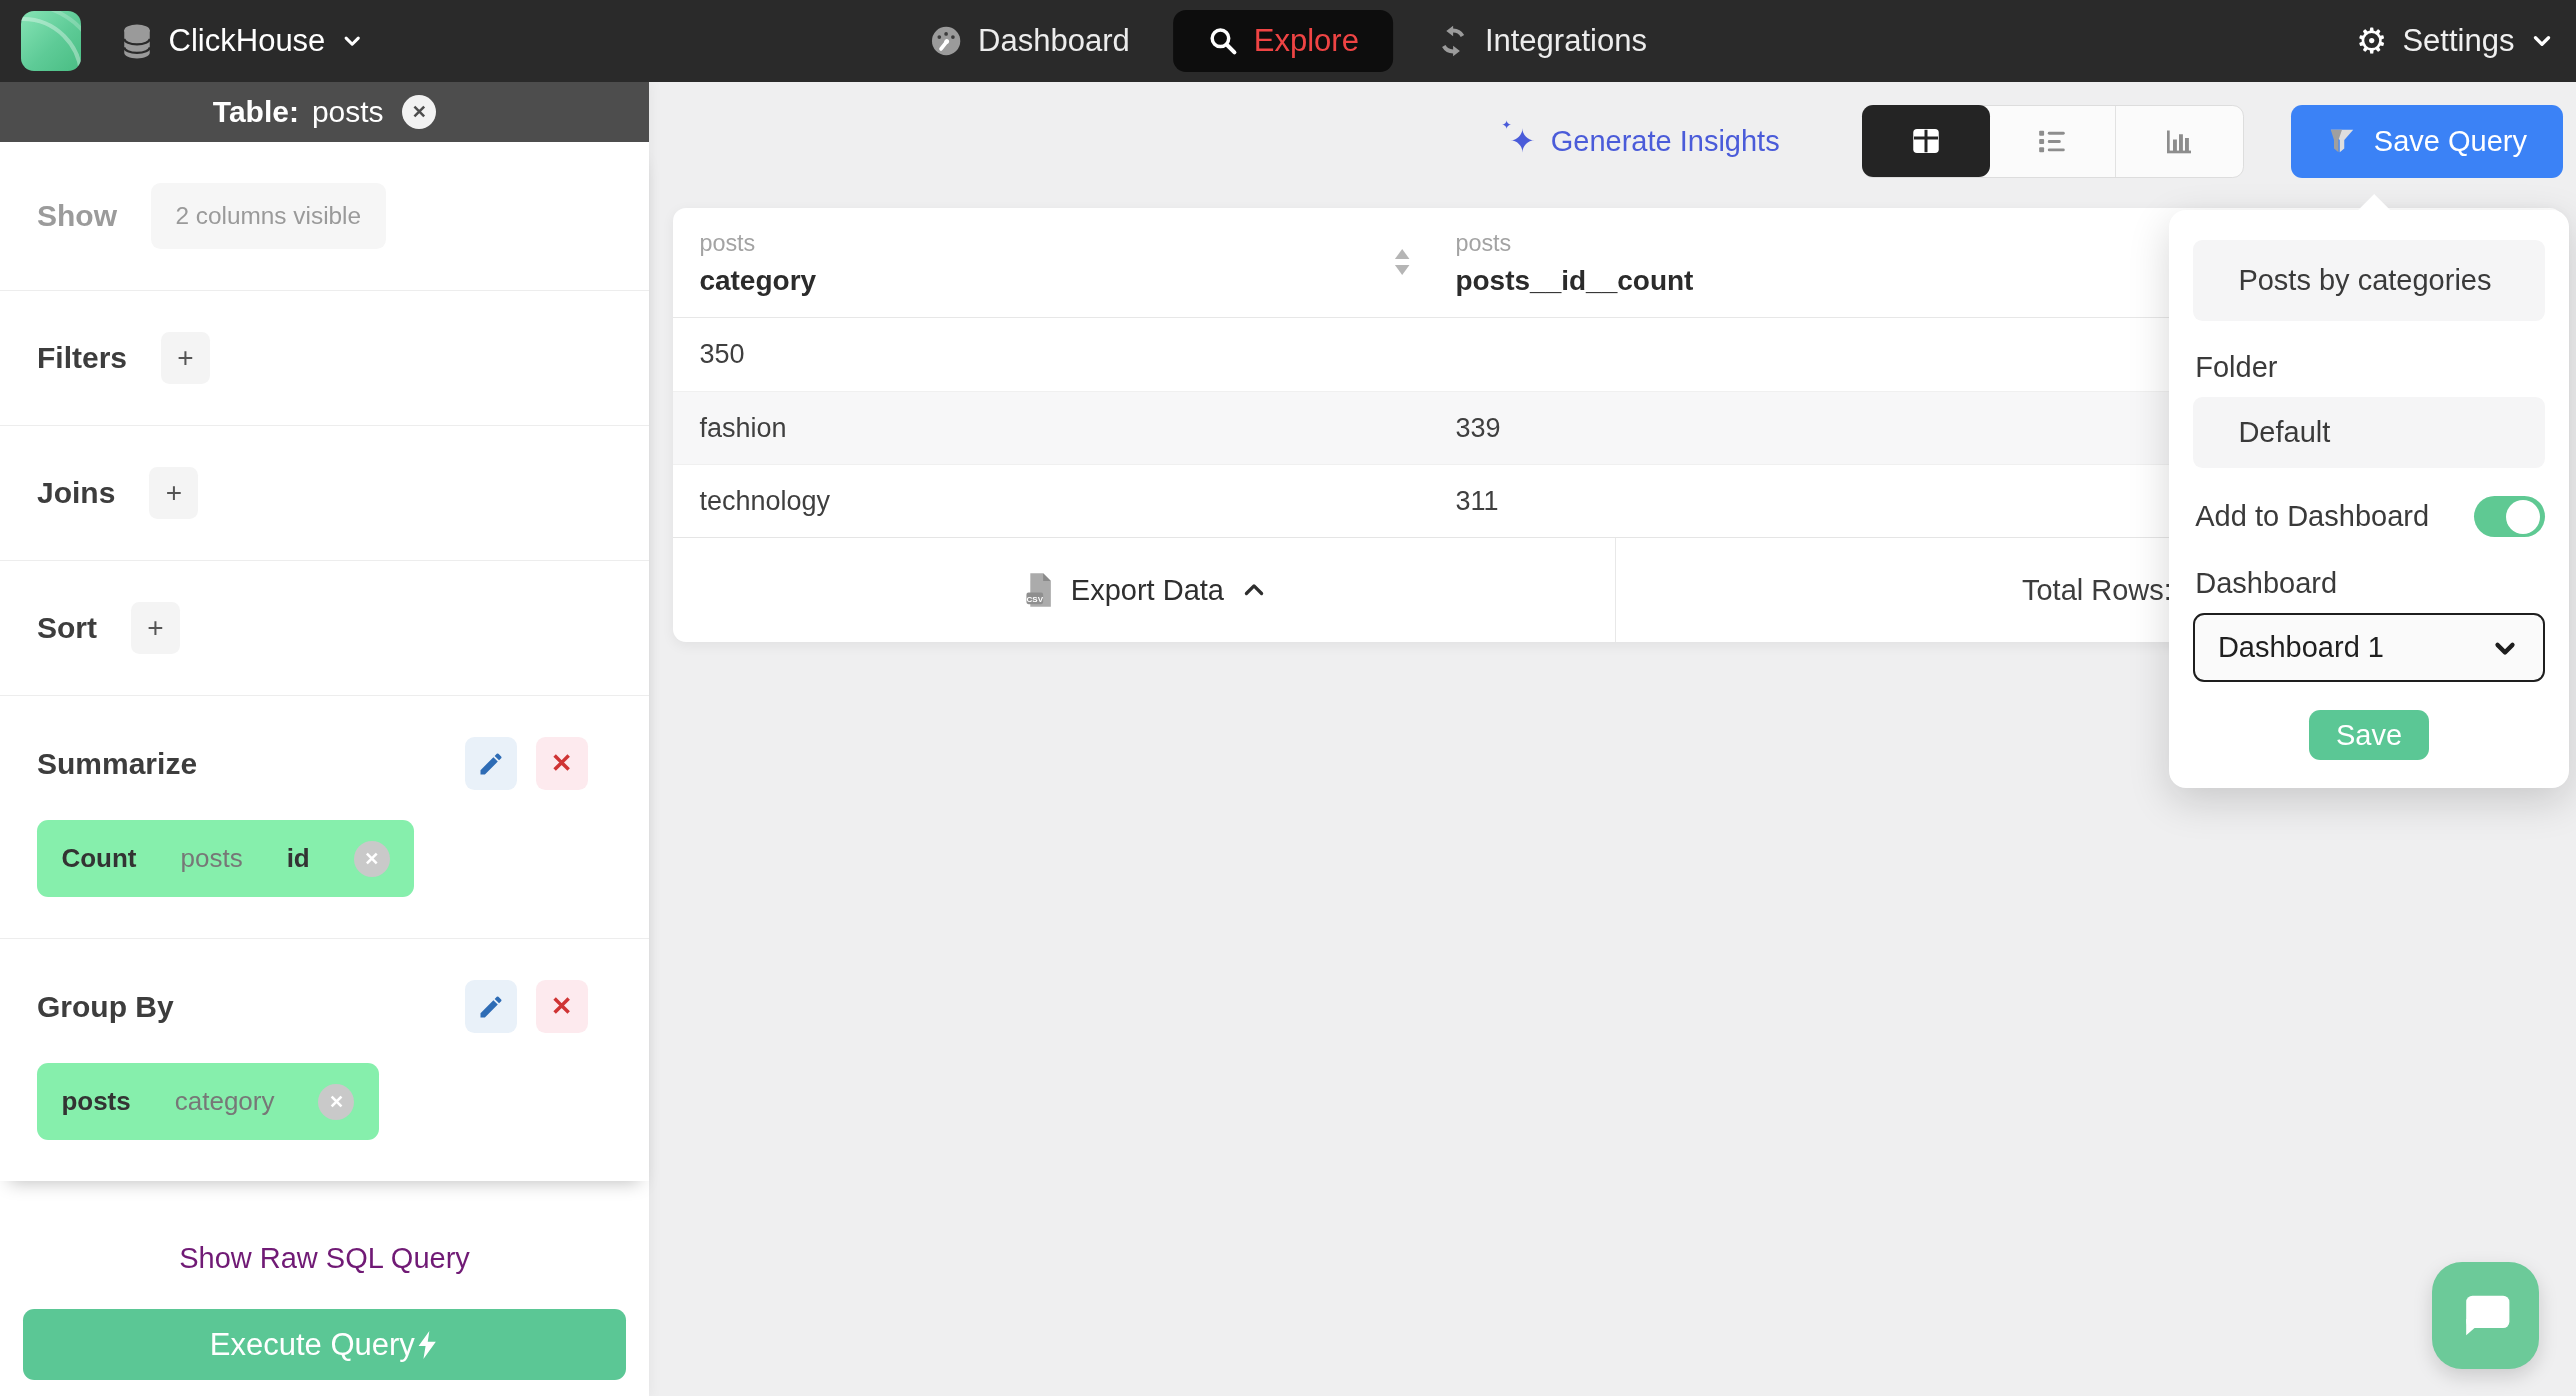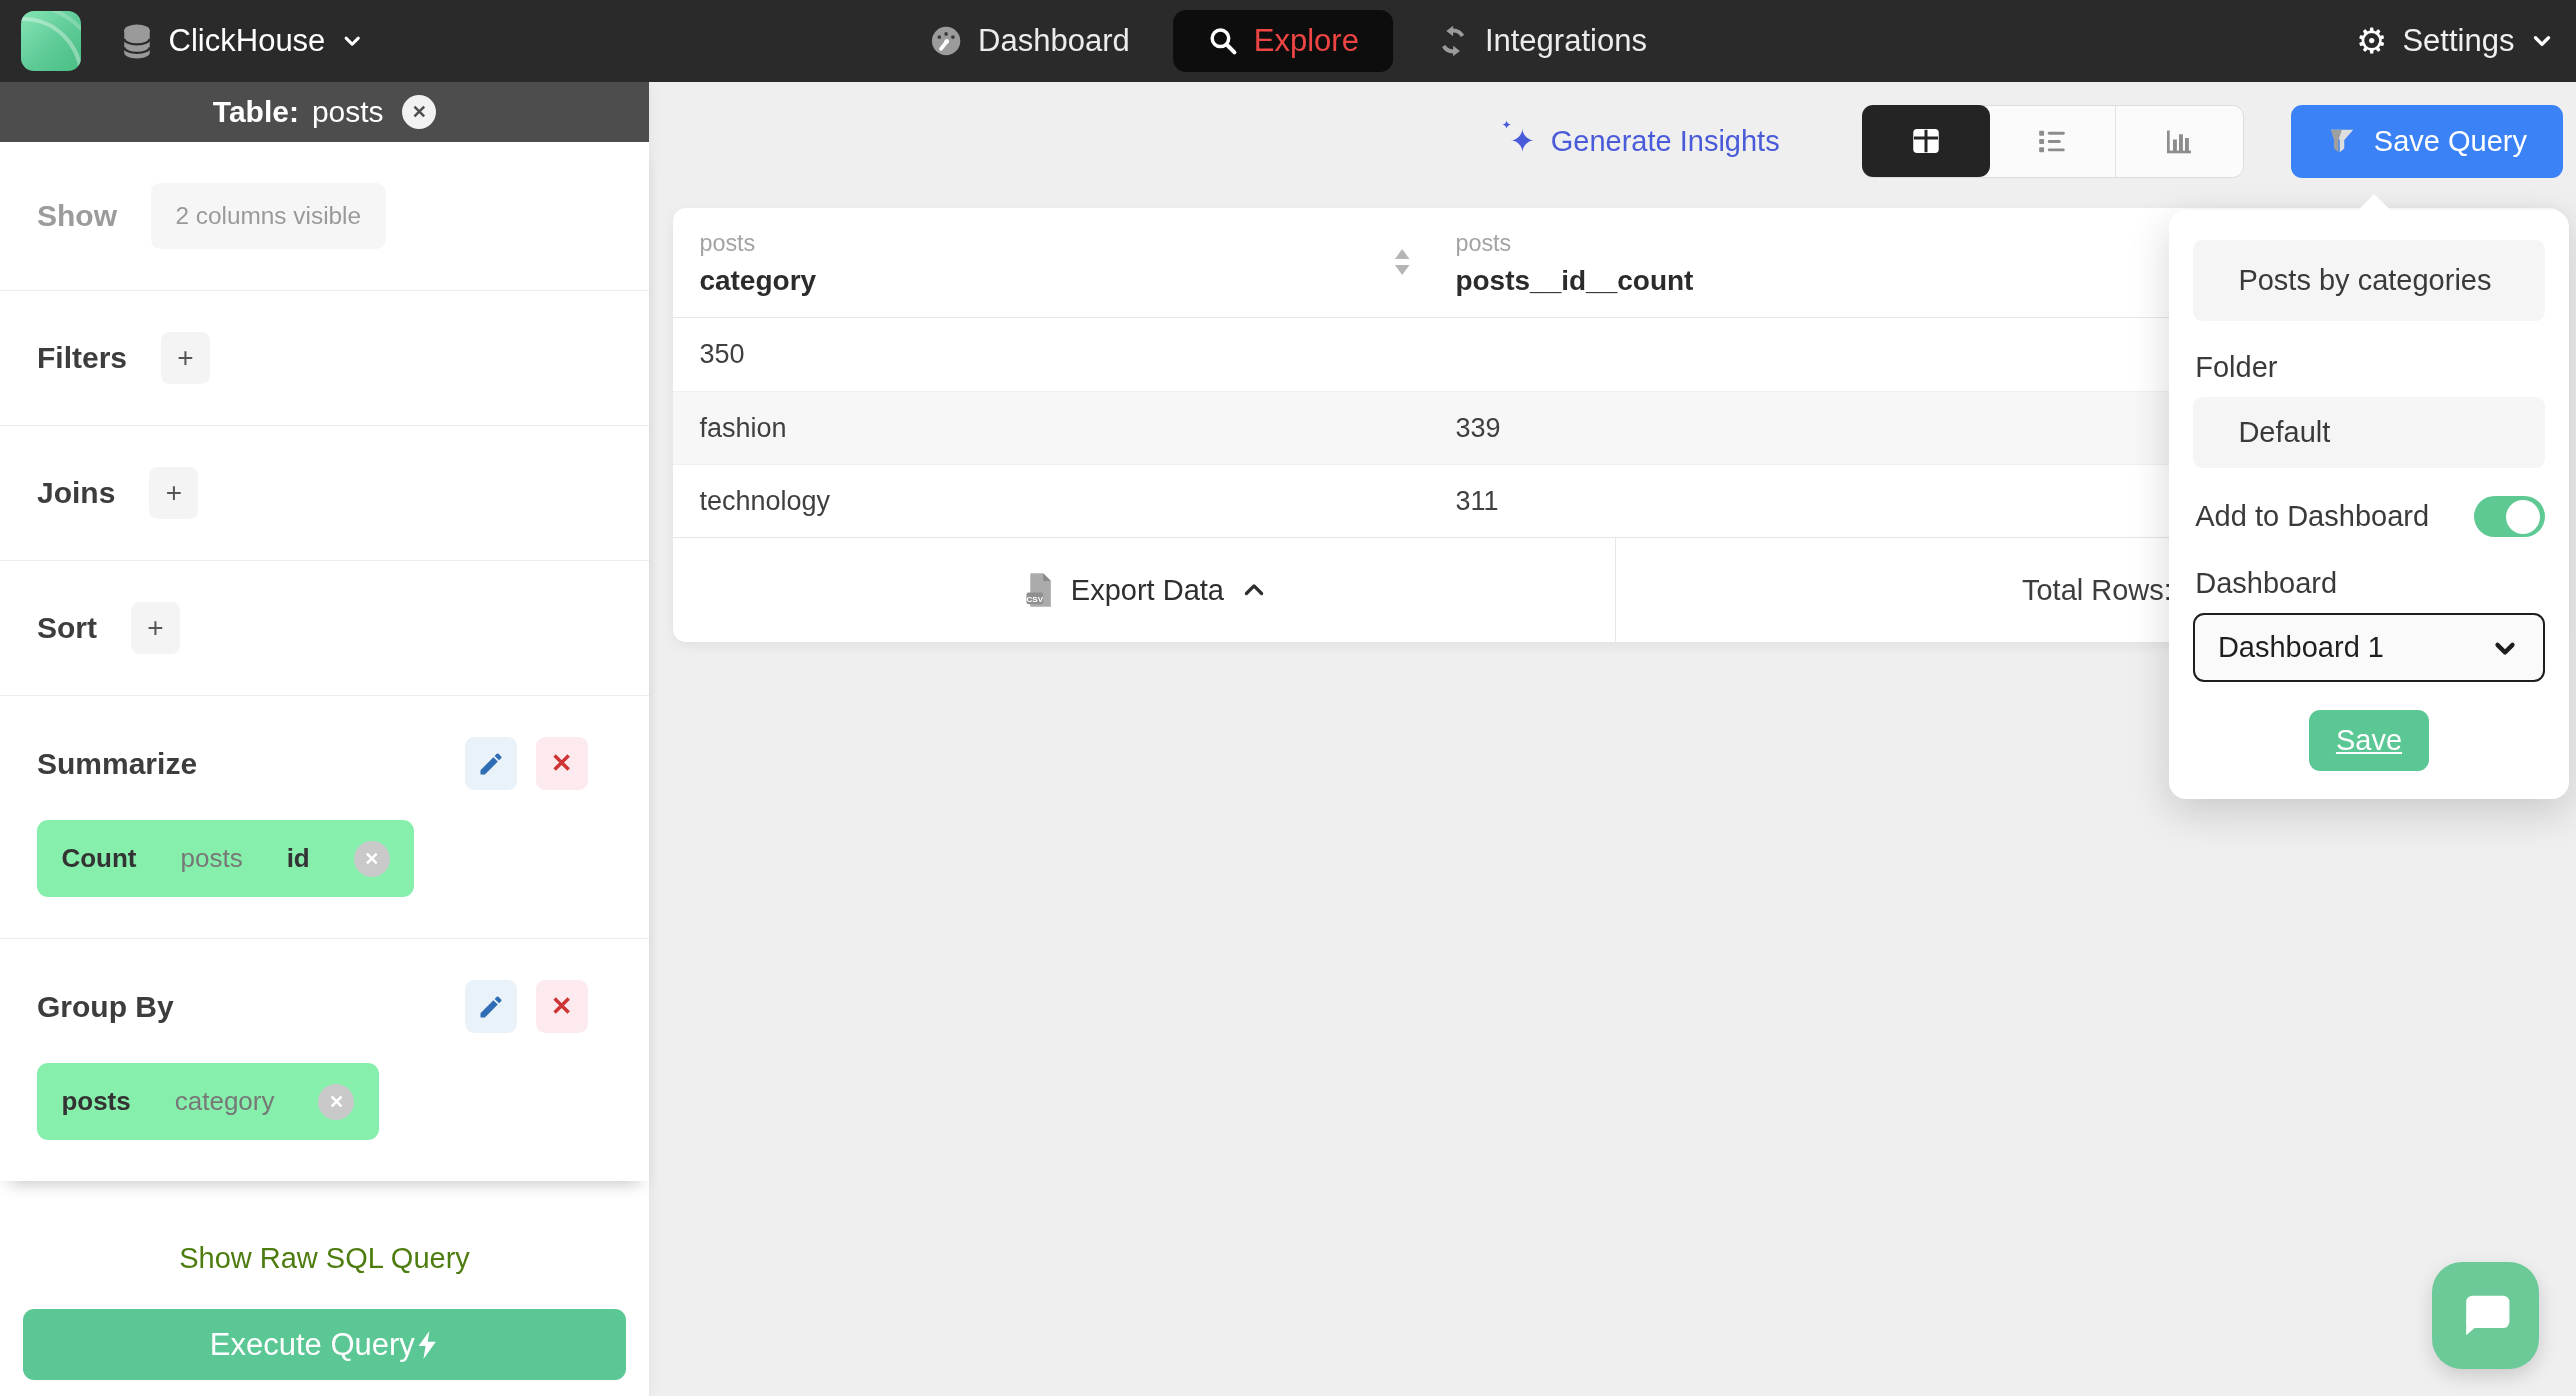--- a/index.html
+++ b/index.html
@@ -80,21 +80,21 @@
     display:inline-flex; align-items:center; gap:44px;
     background:#86efac; border-radius:11.2px; padding:20.6px 24.4px; margin-top:30px;
   }
   .tag .fn, .tag .col { font-size:26px; font-weight:700; color:#333; }
   .tag .tbl { font-size:26px; color:#777; }
   .tag-x {
     width:36px; height:36px; border-radius:50%; background:#c9c9c9; color:#fff;
     display:flex; align-items:center; justify-content:center; font-size:18px; font-weight:700; cursor:pointer; border:none;
   }
   .sidebar-footer { position:absolute; left:23.4px; right:23.4px; bottom:17px; text-align:center; }
-  .raw-sql { color:#4d7c0f; font-size:29px; cursor:pointer; display:inline-block; margin-bottom:34px; }
+  .raw-sql { color:#701a75; font-size:29px; cursor:pointer; display:inline-block; margin-bottom:34px; }
   .exec-btn {
     width:100%; height:71px; background:#5bc795; border:none; border-radius:11.2px;
     color:#fff; font-size:31px; display:flex; align-items:center; justify-content:center; cursor:pointer;
     font-family:"Liberation Sans", sans-serif;
   }
 
   
   .main { position:absolute; left:649px; top:82px; right:0; bottom:0; padding:22.5px 13px 0 24.4px; }
   .toolbar { display:flex; align-items:center; justify-content:flex-end; height:73px; }
   .gen-insights { display:flex; align-items:center; gap:15px; color:#4a5bd9; font-size:29px; cursor:pointer; }
@@ -151,22 +151,22 @@
   .pop-label { font-size:29px; color:#3a3a3a; margin-top:30px; margin-bottom:13px; padding-left:1.9px; }
   .pop-row { display:flex; align-items:center; justify-content:space-between; margin-top:28px; }
   .toggle { width:71px; height:41px; border-radius:20.6px; background:#5fc993; position:relative; cursor:pointer; border:none; }
   .toggle .knob { position:absolute; right:4.7px; top:3.7px; width:34px; height:34px; border-radius:50%; background:#fff; }
   .pop-select {
     height:69px; border:2.8px solid #1e1e1e; border-radius:11.2px; display:flex; align-items:center;
     justify-content:space-between; padding:0 22.5px; font-size:29px; color:#1f1f1f; cursor:pointer; background:#fafafa;
   }
   .pop-save {
     margin:28px auto 0 auto; display:flex; align-items:center; justify-content:center;
-    width:120px; height:61px; background:#5bc795; color:#fff; border:none; border-radius:11.2px;
-    font-size:29px; cursor:pointer; font-family:"Liberation Sans", sans-serif;text-decoration:underline;
+    width:120px; height:50px; background:#5bc795; color:#fff; border:none; border-radius:11.2px;
+    font-size:29px; cursor:pointer; font-family:"Liberation Sans", sans-serif;
   }
 
   
   .chat-fab {
     position:absolute; right:37px; bottom:28px; width:107px; height:107px; border-radius:30px;
     background:#6cca99; border:none; cursor:pointer; display:flex; align-items:center; justify-content:center;
     box-shadow:0 7.5px 19px rgba(0,0,0,.15); z-index:25;
   }
 </style>
 </head>

